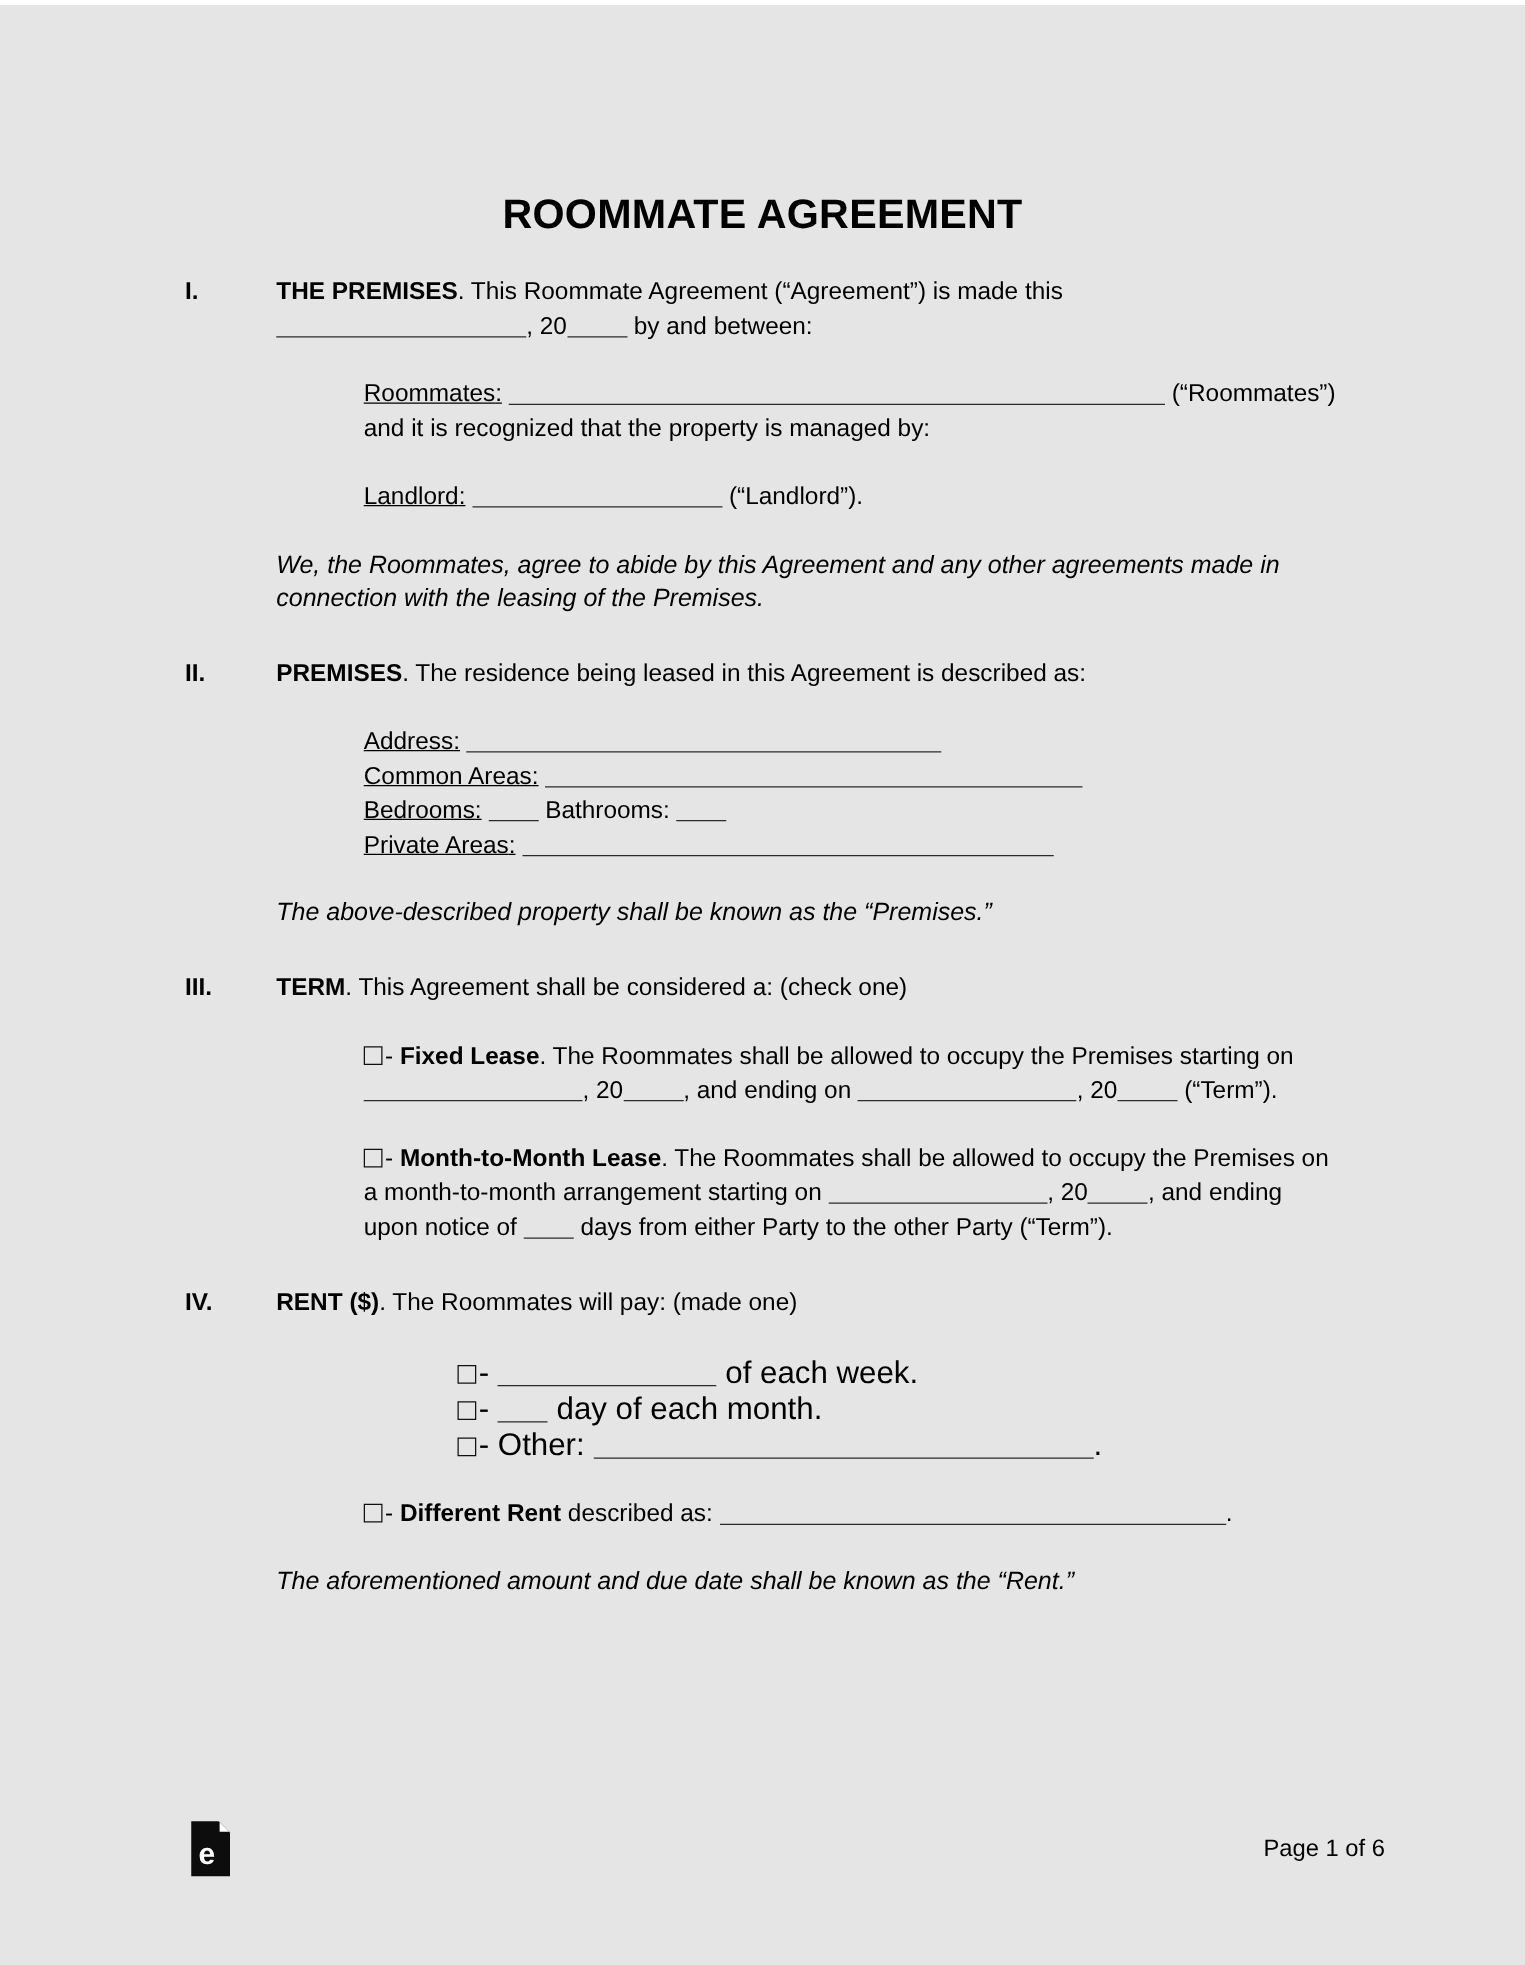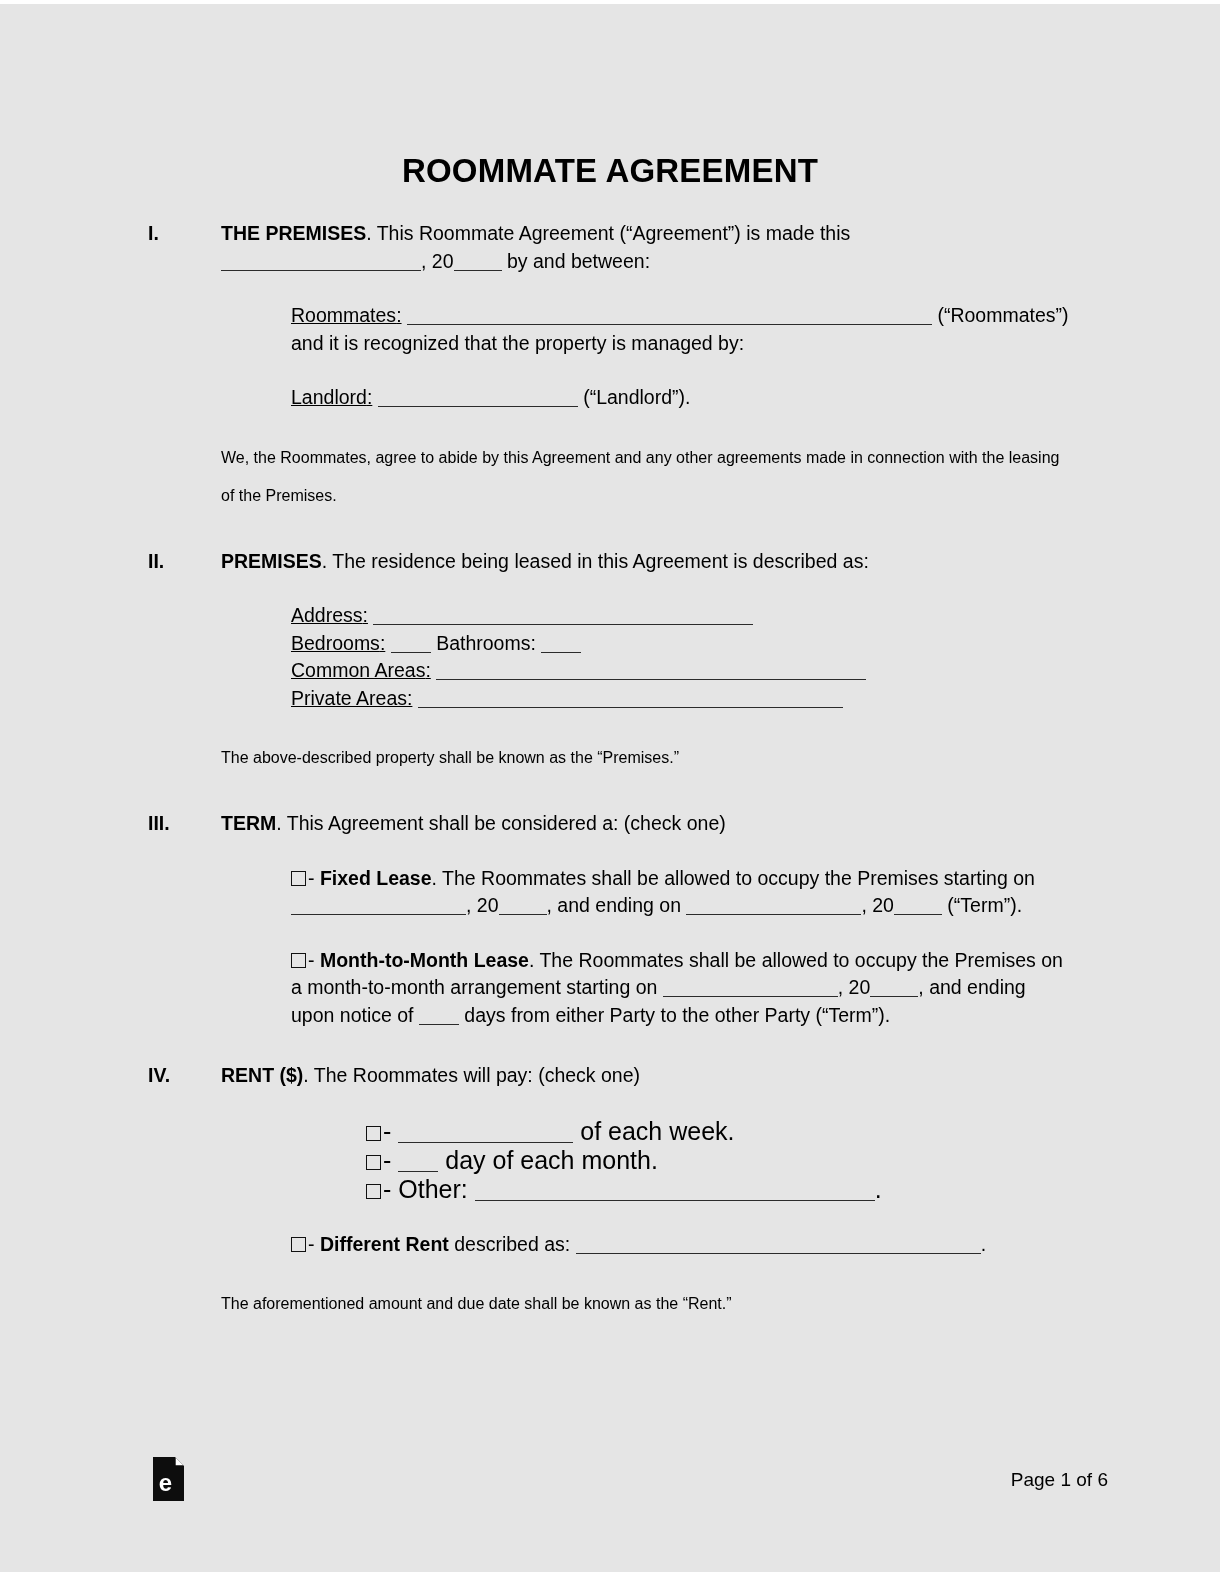--- a/index.html
+++ b/index.html
@@ -64,22 +64,23 @@
   .sec-body {
     margin-left: 221px;
     margin-right: 153px;
     font-size: 19.5px;
     line-height: 27.5px;
   }
 
   .para {
     margin-left: 221px;
     margin-right: 153px;
-    font-size: 16px;
-    line-height: 38px;
+    font-size: 20px;
+    line-height: 27px;
+    font-style: italic;
   }
 
   .indent {
     margin-left: 291px;
     margin-right: 150px;
     font-size: 19.5px;
     line-height: 27.5px;
   }
 
   .indent2 {
@@ -195,30 +196,30 @@
       </div>
 
       <div class="gap-md"></div>
 
       <div class="indent">
         <div>
           <span class="u">Address</span><span class="u">:</span>
           <span class="blank bl-addr"></span>
         </div>
         <div>
+          <span class="u">Common Areas</span><span class="u">:</span>
+          <span class="blank bl-area"></span>
+        </div>
+        <div>
           <span class="u">Bedrooms</span><span class="u">:</span>
           <span class="blank bl-xs"></span>
           <span>Bathrooms</span><span>:</span>
           <span class="blank bl-xs"></span>
         </div>
         <div>
-          <span class="u">Common Areas</span><span class="u">:</span>
-          <span class="blank bl-area"></span>
-        </div>
-        <div>
           <span class="u">Private Areas</span><span class="u">:</span>
           <span class="blank bl-priv"></span>
         </div>
       </div>
 
       <div class="gap-md"></div>
 
       <div class="para">The above-described property shall be known as the “Premises.”</div>
     </div>
 
@@ -241,21 +242,21 @@
       <div class="indent">
         <span class="cbx"></span><span>- </span><span class="b">Month-to-Month Lease</span><span>. The Roommates shall be allowed to occupy the Premises on a month-to-month arrangement starting on </span><span class="blank bl-md"></span><span>, 20</span><span class="blank bl-sm"></span><span>, and ending upon notice of </span><span class="blank bl-xs"></span><span> days from either Party to the other Party (“Term”).</span>
       </div>
     </div>
 
     <div class="gap-lg"></div>
 
     <div class="section">
       <div class="numeral">IV.</div>
       <div class="sec-body">
-        <span class="b">RENT ($)</span><span>. The Roommates will pay: (check one)</span>
+        <span class="b">RENT ($)</span><span>. The Roommates will pay: (made one)</span>
       </div>
 
       <div class="gap-md"></div>
 
 
       <div class="indent2">
         <span class="cbx"></span><span>- </span><span class="blank bl-md"></span><span> of each week.</span>
       </div>
 
       <div class="indent2">

